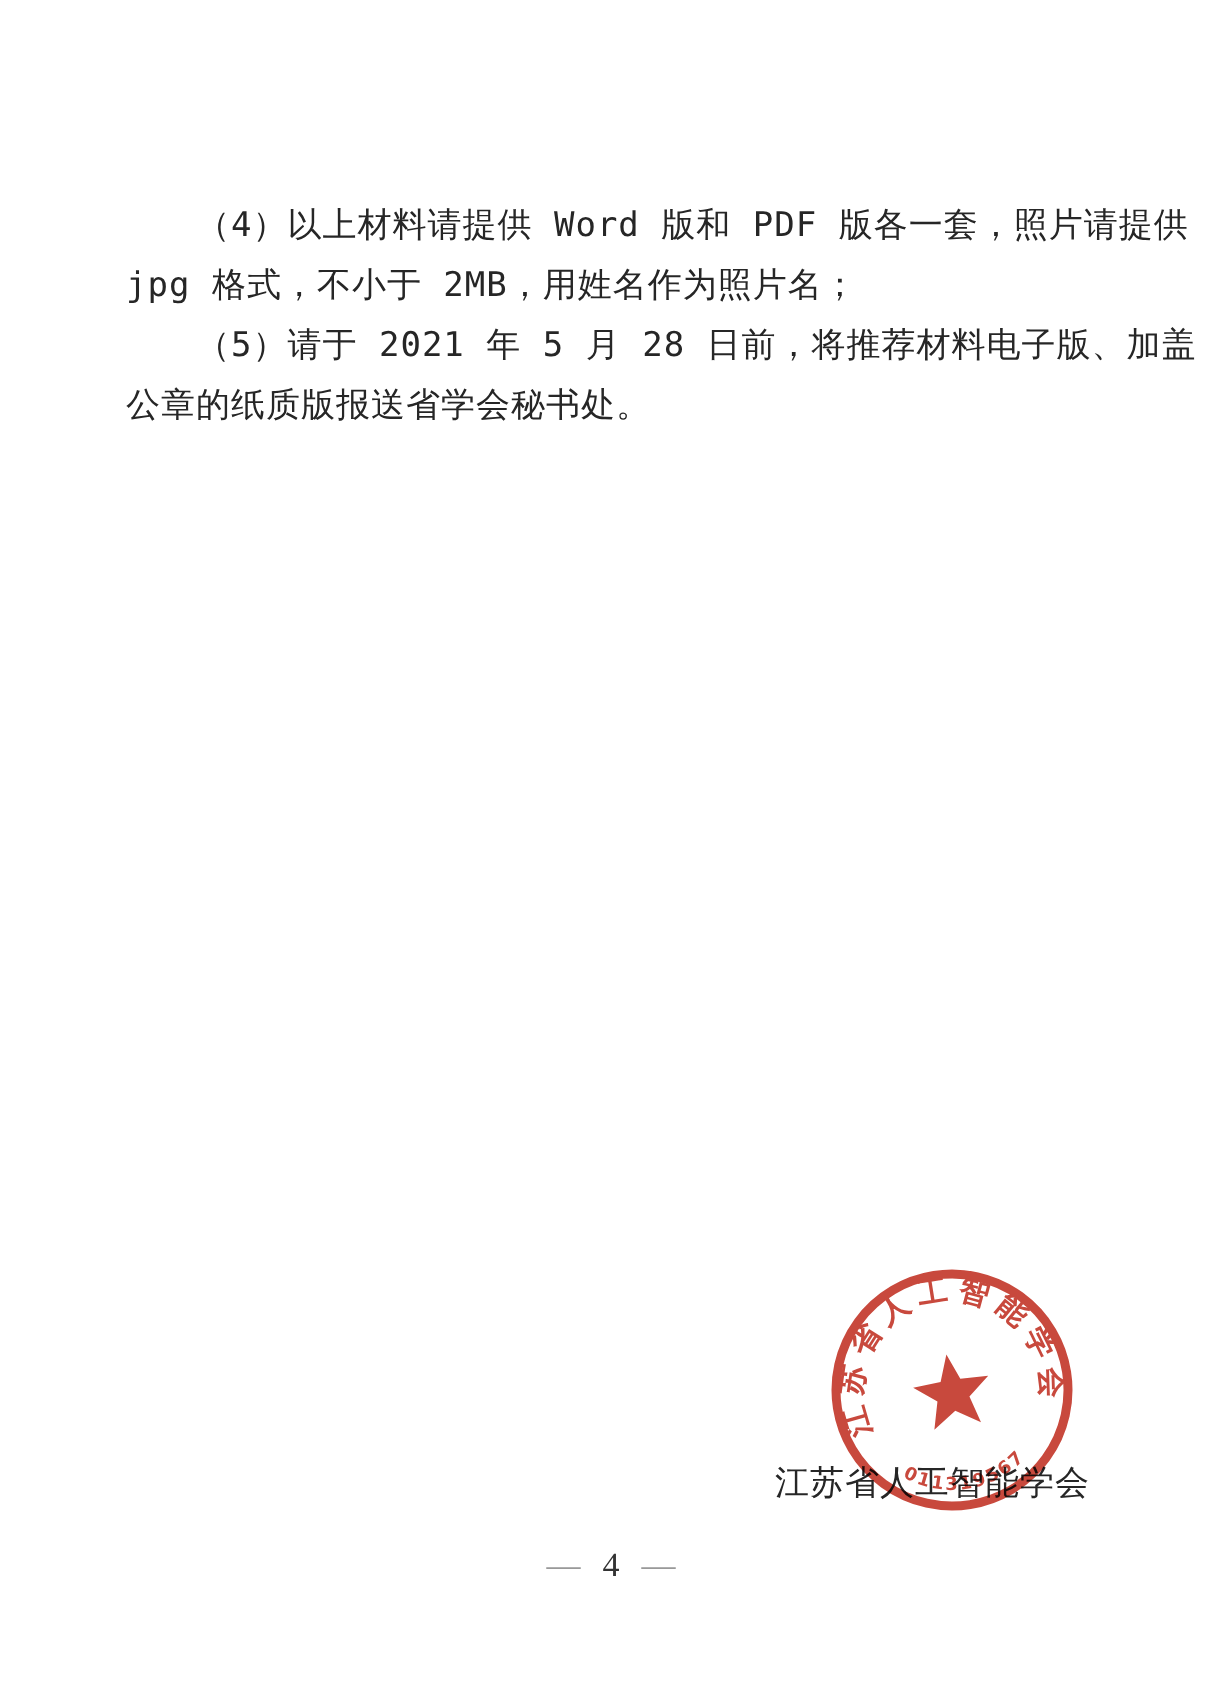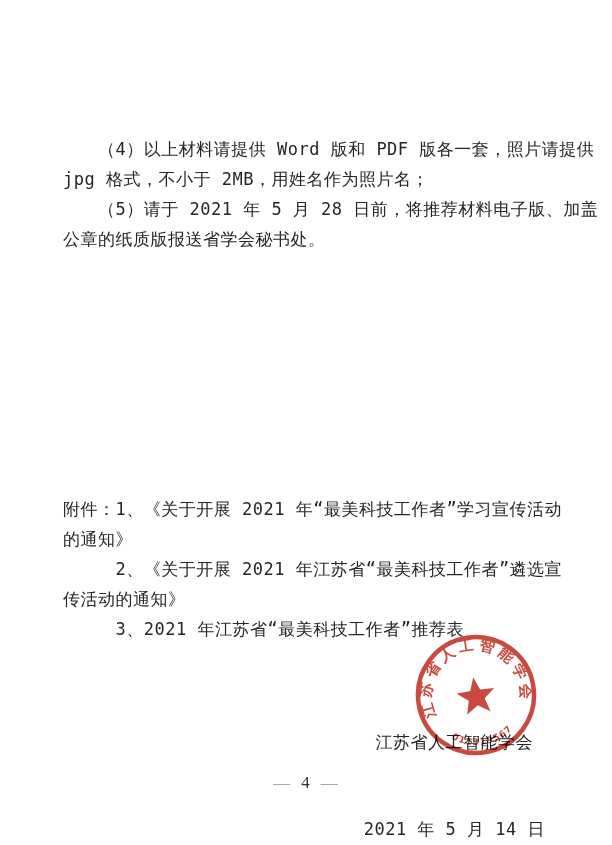--- a/index.html
+++ b/index.html
@@ -13,21 +13,20 @@
     color:#262626;
   }
   .body-text{
     position:absolute;
     left:63px;
     font-size:17px;
     line-height:30px;
     white-space:pre;
     letter-spacing:0.5px;
     font-family:"DejaVu Sans Mono","Liberation Serif","DejaVu Serif",serif;
-    margin-top:36px;
   }
   .block-materials{top:98px;}
   .block-contact{top:249px;}
   .block-attachments{top:458px;}
   .signature{
     position:absolute;
     top:670px;right:67px;
     text-align:center;
     font-size:17px;
     line-height:29px;
@@ -71,29 +70,23 @@
 <body>
 
 <div class="page">
 
   <div class="body-text block-materials">　　（4）以上材料请提供 Word 版和 PDF 版各一套，照片请提供
 jpg 格式，不小于 2MB，用姓名作为照片名；
 　　（5）请于 2021 年 5 月 28 日前，将推荐材料电子版、加盖
 公章的纸质版报送省学会秘书处。</div>
 
 
-  <div class="body-text block-attachments">附件：1、《关于开展 2021 年“最美科技工作者”学习宣传活动
-的通知》
-　　　2、《关于开展 2021 年江苏省“最美科技工作者”遴选宣
-传活动的通知》
-　　　3、2021 年江苏省“最美科技工作者”推荐表</div>
 
   <div class="signature">
     <div>江苏省人工智能学会</div>
-    <div>2021 年 5 月 14 日</div>
   </div>
 
   <div class="seal">
     <svg viewBox="0 0 140 140" xmlns="http://www.w3.org/2000/svg">
       <defs>
         <path id="arcTop" d="M 27.7 85.4 A 45 45 0 1 1 112.3 85.4" fill="none"></path>
         <path id="arcBottom" d="M 37.9 108.3 A 50 50 0 0 0 102.1 108.3" fill="none"></path>
       </defs>
       <circle cx="70" cy="70" r="58" fill="none" stroke-width="4.5" stroke="#c4392c"></circle>
       <text class="seal-arc-text" fill="#c4392c">

